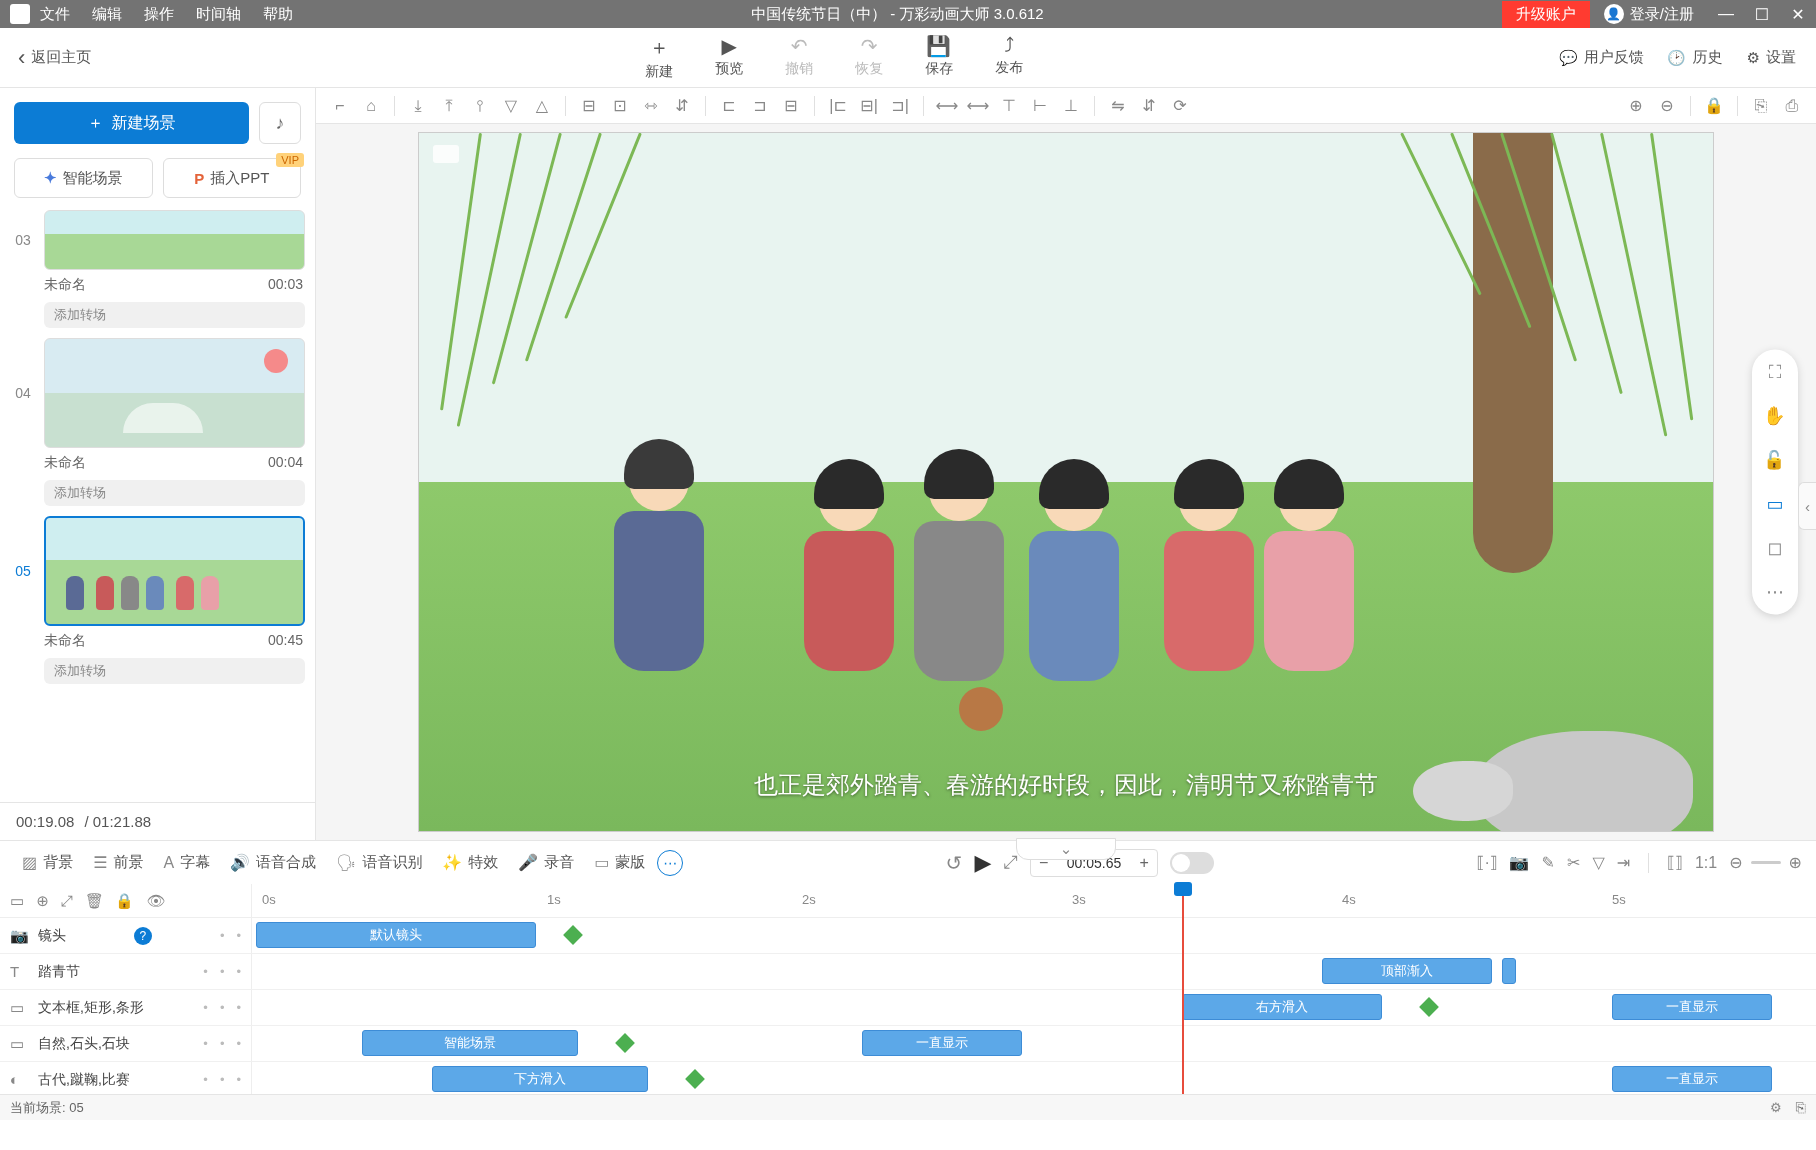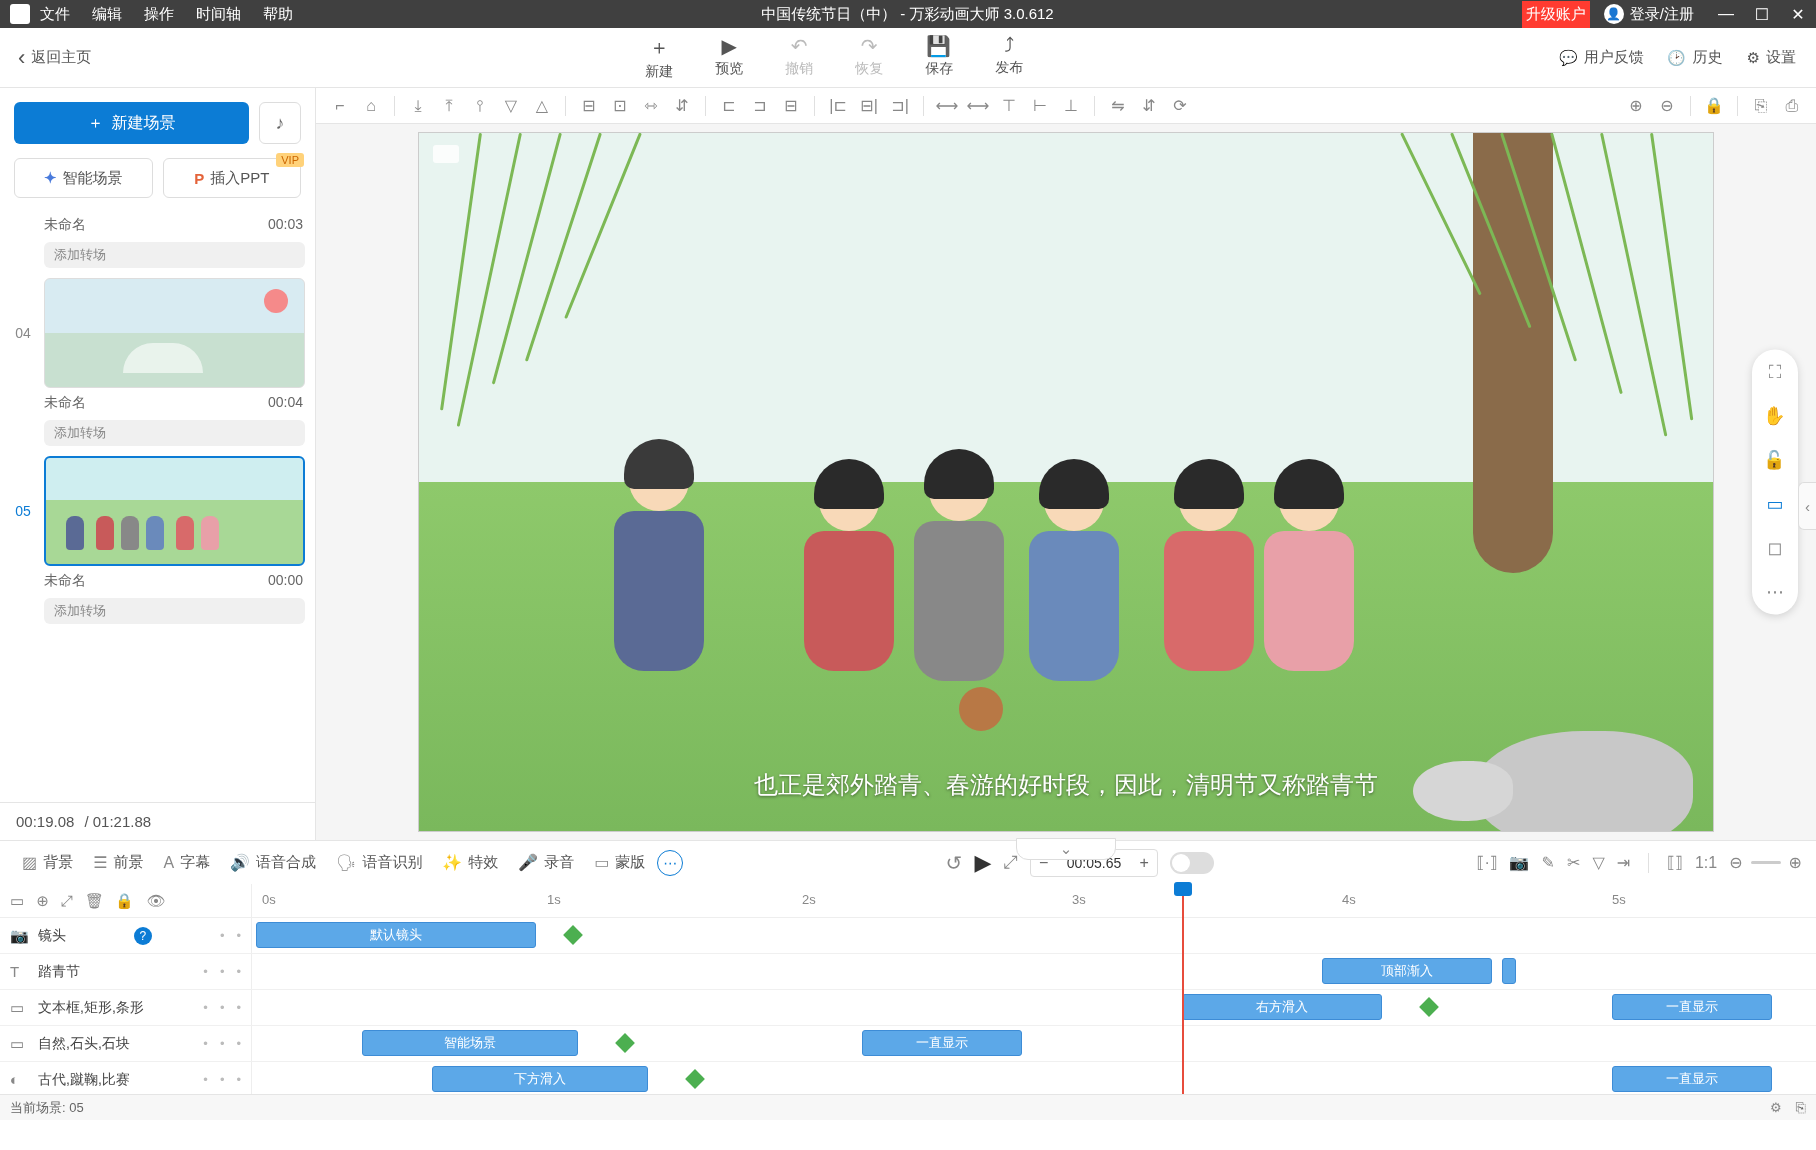--- a/index.html
+++ b/index.html
@@ -1,25 +1,25 @@
 <!DOCTYPE html>
 <html><head>
 <meta charset="utf-8">
 <style>
 * { margin: 0; padding: 0; box-sizing: border-box; font-family: "Microsoft YaHei", sans-serif; }
 body { width: 1816px; height: 1150px; background: #fff; overflow: hidden; font-size: 15px; color: #333; }
 
 
-.titlebar { height: 28px; background: #404040; display: flex; align-items: center; color: #fff; font-size: 15px; }
+.titlebar { height: 28px; background: #737373; display: flex; align-items: center; color: #fff; font-size: 15px; }
 .titlebar .logo { width: 20px; height: 20px; margin: 0 10px; background: #fff; border-radius: 3px; }
 .titlebar .menus { display: flex; gap: 22px; }
 .titlebar .menus span { cursor: pointer; }
 .titlebar .title { flex: 1; text-align: center; }
 .titlebar .right { display: flex; align-items: center; }
-.titlebar .upgrade { background: #ff3b30; padding: 4px 4px; }
+.titlebar .upgrade { background: #ff3b30; padding: 4px 14px; }
 .titlebar .user { display: flex; align-items: center; gap: 6px; padding: 0 14px; }
 .titlebar .user .avatar { width: 20px; height: 20px; background: #fff; border-radius: 50%; display: flex; align-items: center; justify-content: center; color: #0c7cd5; font-size: 12px; }
 .titlebar .winbtn { width: 36px; text-align: center; font-size: 16px; cursor: pointer; }
 
 
 .maintoolbar { height: 60px; border-bottom: 1px solid #e5e5e5; display: flex; align-items: center; }
 .back { padding: 0 18px; color: #555; font-size: 15px; display: flex; align-items: center; cursor: pointer; }
 .back .chev::before { content: "‹"; font-size: 22px; margin-right: 6px; }
 .maintoolbar .center { flex: 1; display: flex; justify-content: center; gap: 42px; }
 .tbbtn { display: flex; flex-direction: column; align-items: center; gap: 2px; font-size: 14px; color: #555; cursor: pointer; }
@@ -203,20 +203,24 @@
       </div>
       <div class="sb-half">
         <span style="color:#e4633a;font-weight:bold">P</span>
         <span>插入PPT</span>
         <span class="vip">VIP</span>
       </div>
     </div>
     <div class="scene-list">
 
       <div class="scene-item">
+        <div class="scene-wrap">
+          <div class="scene-idx">03</div>
+          <div class="scene-thumb" style="height:60px"></div>
+        </div>
         <div class="scene-meta">
             <span>未命名</span>
             <span>00:03</span>
           </div>
         <div class="scene-trans">添加转场</div>
       </div>
 
       <div class="scene-item">
         <div class="scene-wrap">
           <div class="scene-idx">04</div>
@@ -239,21 +243,21 @@
             <div class="mini-person" style="left:20px;bottom:14px;background:#5a6a95"></div>
             <div class="mini-person" style="left:50px;bottom:14px;background:#c85a5a"></div>
             <div class="mini-person" style="left:75px;bottom:14px;background:#888"></div>
             <div class="mini-person" style="left:100px;bottom:14px;background:#6a8abb"></div>
             <div class="mini-person" style="left:130px;bottom:14px;background:#d86a6a"></div>
             <div class="mini-person" style="left:155px;bottom:14px;background:#e8a0a8"></div>
           </div>
         </div>
         <div class="scene-meta">
             <span>未命名</span>
-            <span>00:00</span>
+            <span>00:45</span>
           </div>
         <div class="scene-trans">添加转场</div>
       </div>
     </div>
     <div class="sb-footer">
       <span>00:19.08</span>
       <span>/ 01:21.88</span>
     </div>
   </div>
 

